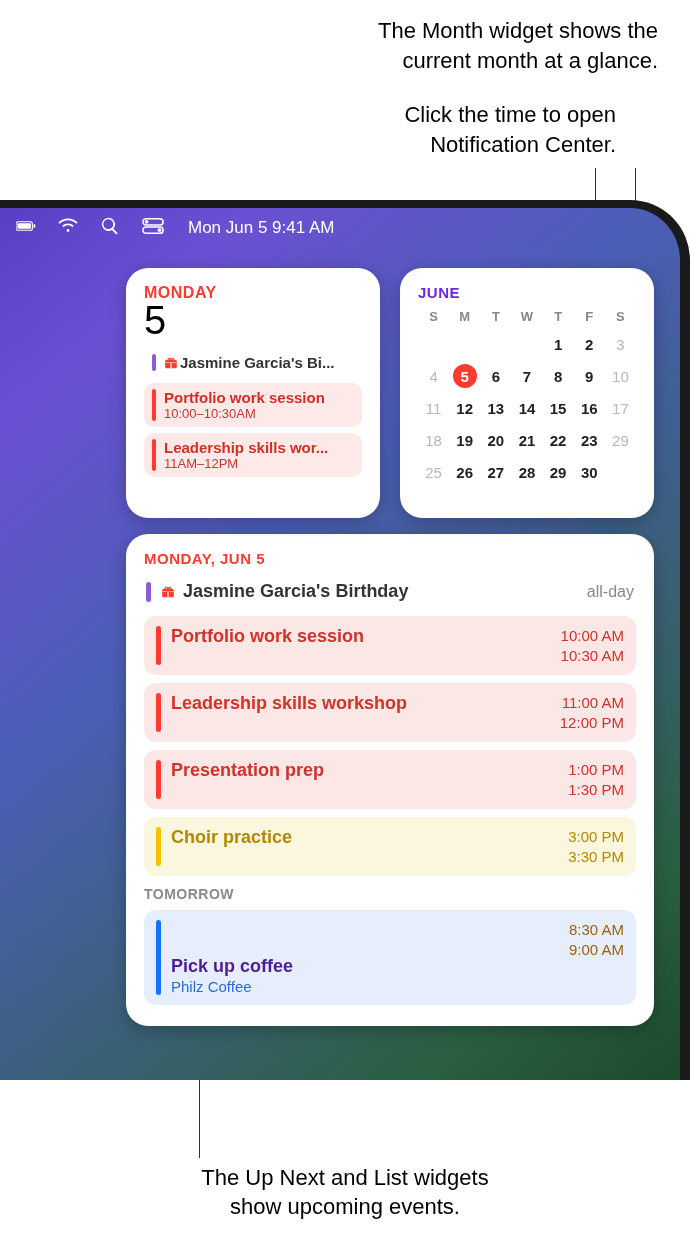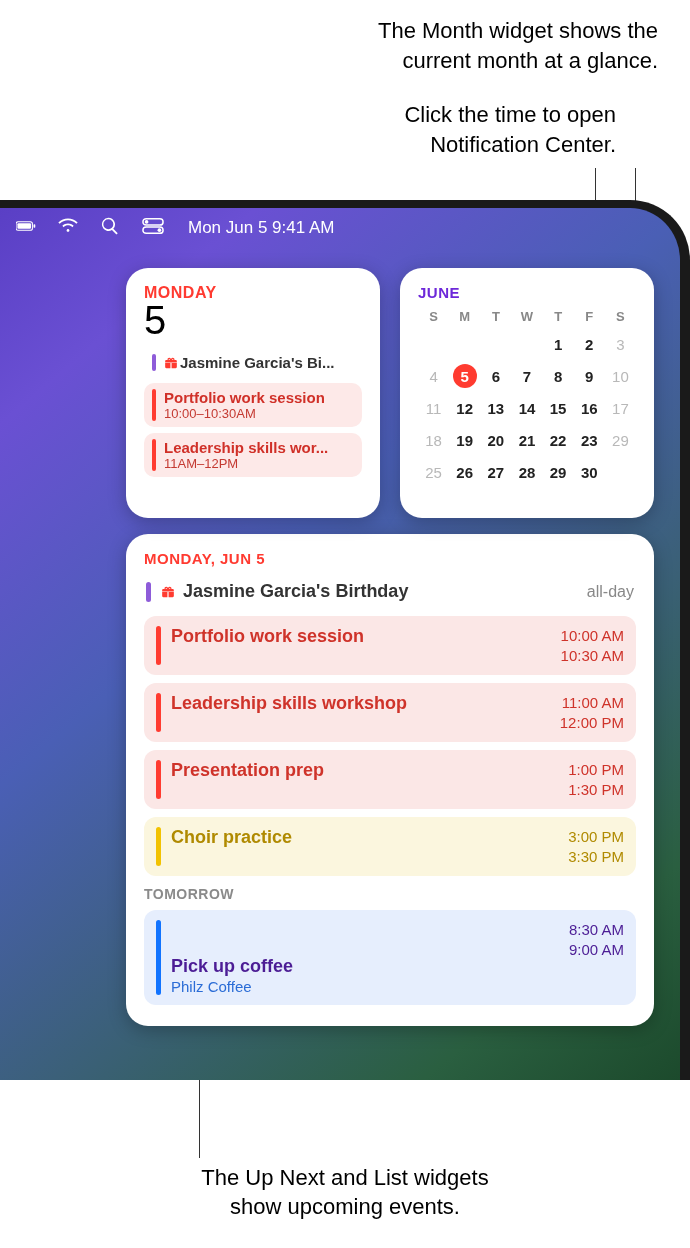--- a/index.html
+++ b/index.html
@@ -112,21 +112,21 @@
   .list-item .bar { width: 5px; border-radius: 3px; flex-shrink: 0; }
   .list-item .main { flex: 1; min-width: 0; }
   .list-item .title { font-size: 18px; font-weight: 600; }
   .title.c-red { color: #cf332a; }
   .title.c-yellow { color: #b08a00; }
   .title.c-blue { color: #4c1d95; margin-top: 36px; }
   .list-item .sub { font-size: 15px; color: #2a6cd6; margin-top: 1px; }
   .list-item .times { text-align: right; font-size: 15px; font-weight: 500; line-height: 1.3; }
   .times.c-red { color: #cf332a; }
   .times.c-yellow { color: #b08a00; }
-  .times.c-blue { color: #4c1d95; }
+  .times.c-blue { color: #a16207; }
   .allday-row { display: flex; align-items: center; gap: 10px; padding: 4px 2px 14px; }
   .allday-row .bar { width: 5px; height: 20px; border-radius: 3px; }
   .allday-row .txt { flex: 1; font-size: 18px; font-weight: 600; color: #333; display:flex; align-items:center; gap:6px; }
   .allday-row .tag { font-size: 16px; color: #888; }
   .section-label { font-size: 14px; font-weight: 700; color: #8a8a8a; text-transform: uppercase; letter-spacing: .5px; margin: 10px 0 8px; }
 </style>
 </head>
 <body>
 
 <div class="callout" style="top:16px">The Month widget shows the<br>current month at a glance.</div>

